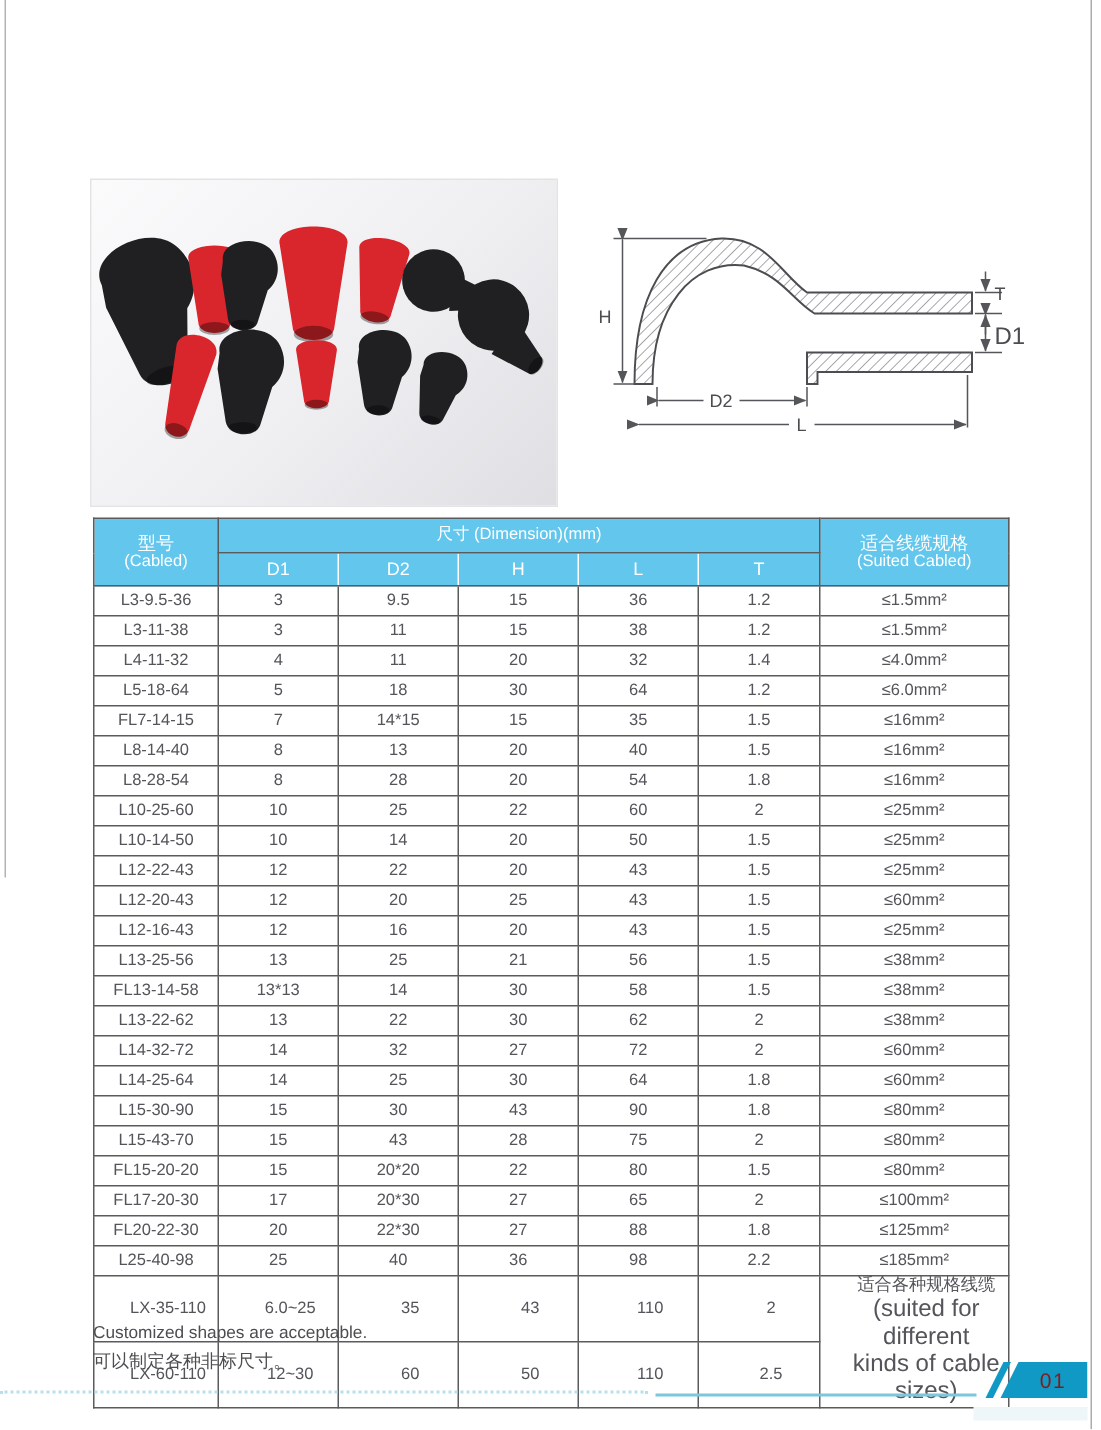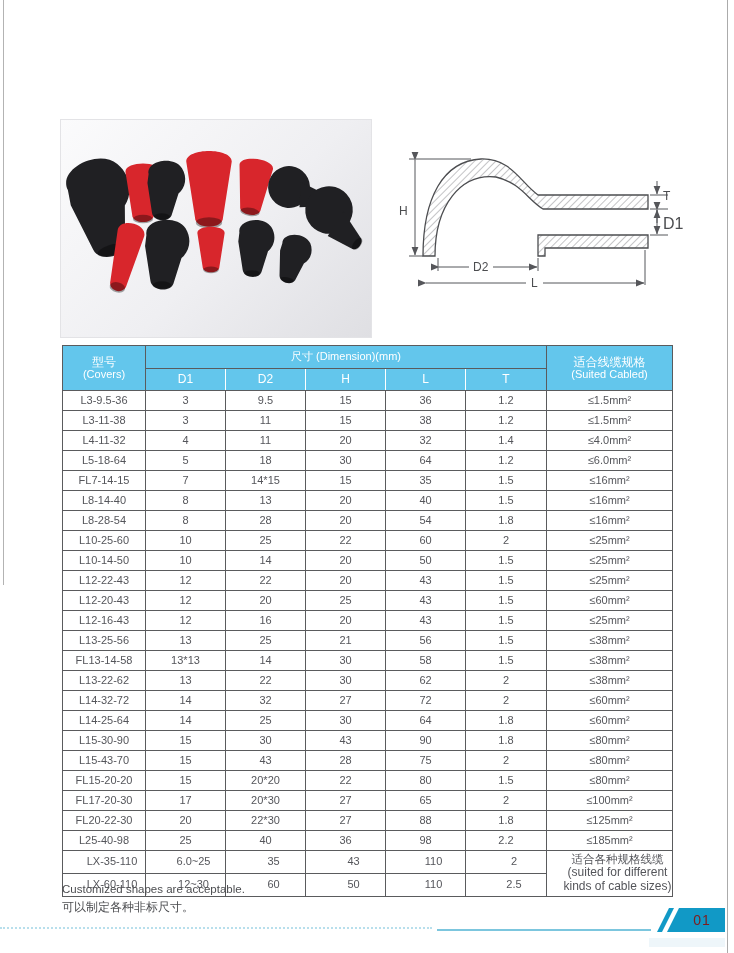--- a/index.html
+++ b/index.html
@@ -36,21 +36,21 @@
   }
   .spec-table thead th{background:#63c6ec;color:#fff;}
   .spec-table thead .hdr-cn{font-size:12px;display:block;}
   .spec-table thead .hdr-en{font-size:11px;display:block;}
   .spec-table thead tr.top th{height:22px;}
   .spec-table thead tr.sub th{height:21px;font-size:12px;border-top-color:#fff;border-right-color:#fff;}
   .spec-table thead tr.sub th:last-child{border-right-color:#5a5b5d;}
   .spec-table tbody tr.tall td{height:22px;padding-left:16px;}
   .spec-table td.merged-suited{line-height:1.15;}
   .spec-table td.merged-suited .cn-line{font-size:11.5px;font-family:Liberation Mono, monospace;}
-  .spec-table td.merged-suited .en-line{font-size:12px;}
+  .spec-table td.merged-suited .en-line{font-size:16px;}
 
   
   .note-cn{position:absolute;left:62px;top:869px;font-size:12px;color:#4c4d50;margin-top:30px;}
   .note-en{position:absolute;left:62px;top:883px;font-size:11.5px;color:#4c4d50;}
 
   
   .footer-dotted{position:absolute;left:0;top:927px;width:432px;border-top:2px dotted #b8dfec;}
   .footer-web{position:absolute;right:86px;top:908px;font-size:15px;color:#9a9a9a;letter-spacing:.5px;}
   .footer-underline{position:absolute;left:437px;top:929px;width:214px;height:2px;background:#7cc6de;}
   .page-badge{position:absolute;left:643px;top:908px;width:82px;height:24px;}
@@ -153,21 +153,21 @@
         <col style="width:80px">
       <col style="width:80px">
         <col style="width:80px">
         <col style="width:81px">
       <col style="width:126px">
     </colgroup>
     <thead>
       <tr class="top">
         <th rowspan="2">
           <span class="hdr-cn">型号</span>
-          <span class="hdr-en">(Covers)</span>
+          <span class="hdr-en">(Cabled)</span>
         </th>
         <th colspan="5">尺寸 (Dimension)(mm)</th>
         <th rowspan="2">
           <span class="hdr-cn">适合线缆规格</span>
           <span class="hdr-en">(Suited Cabled)</span>
         </th>
       </tr>
       <tr class="sub">
         <th>D1</th>
         <th>D2</th>

